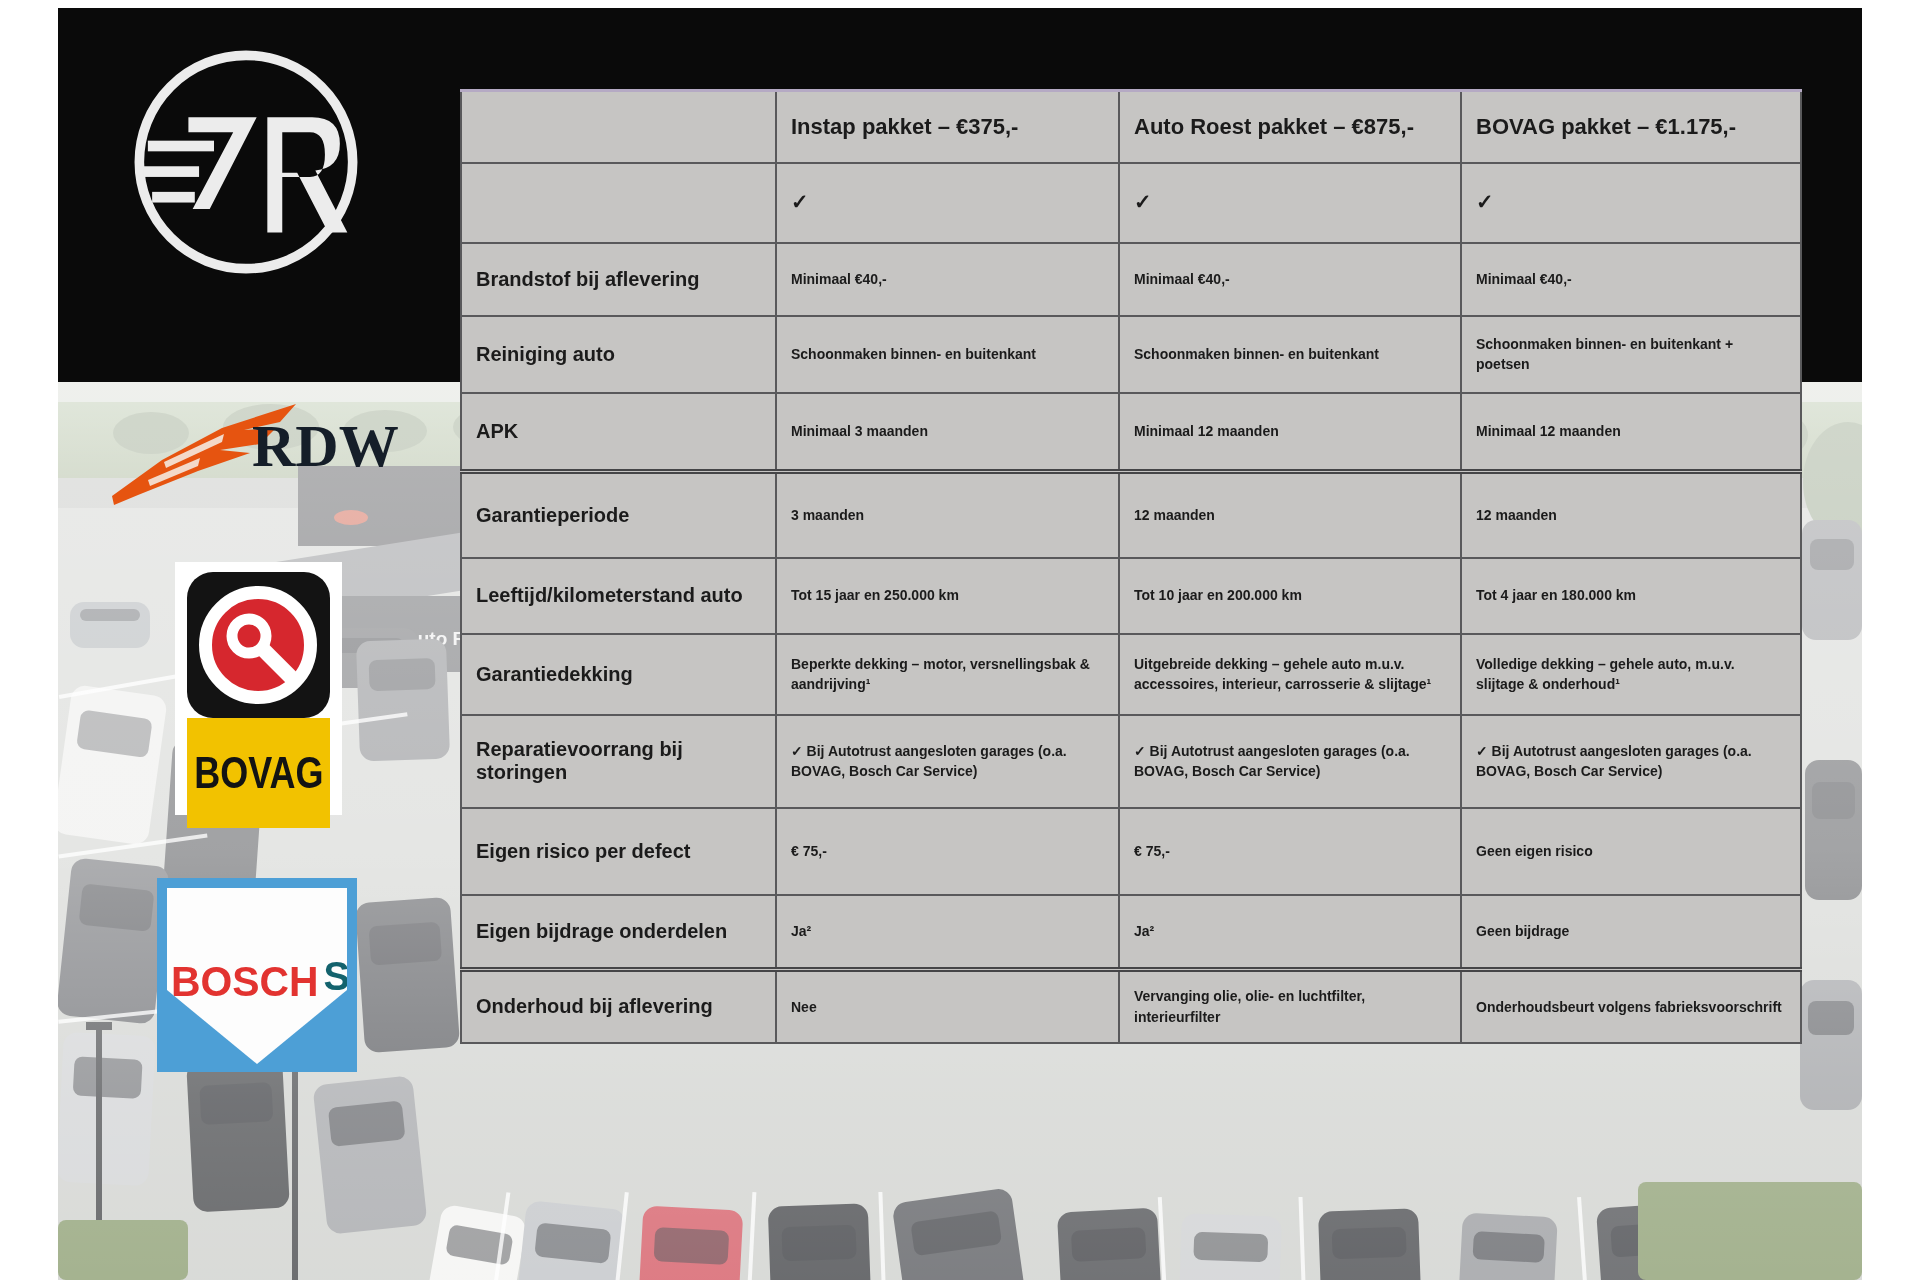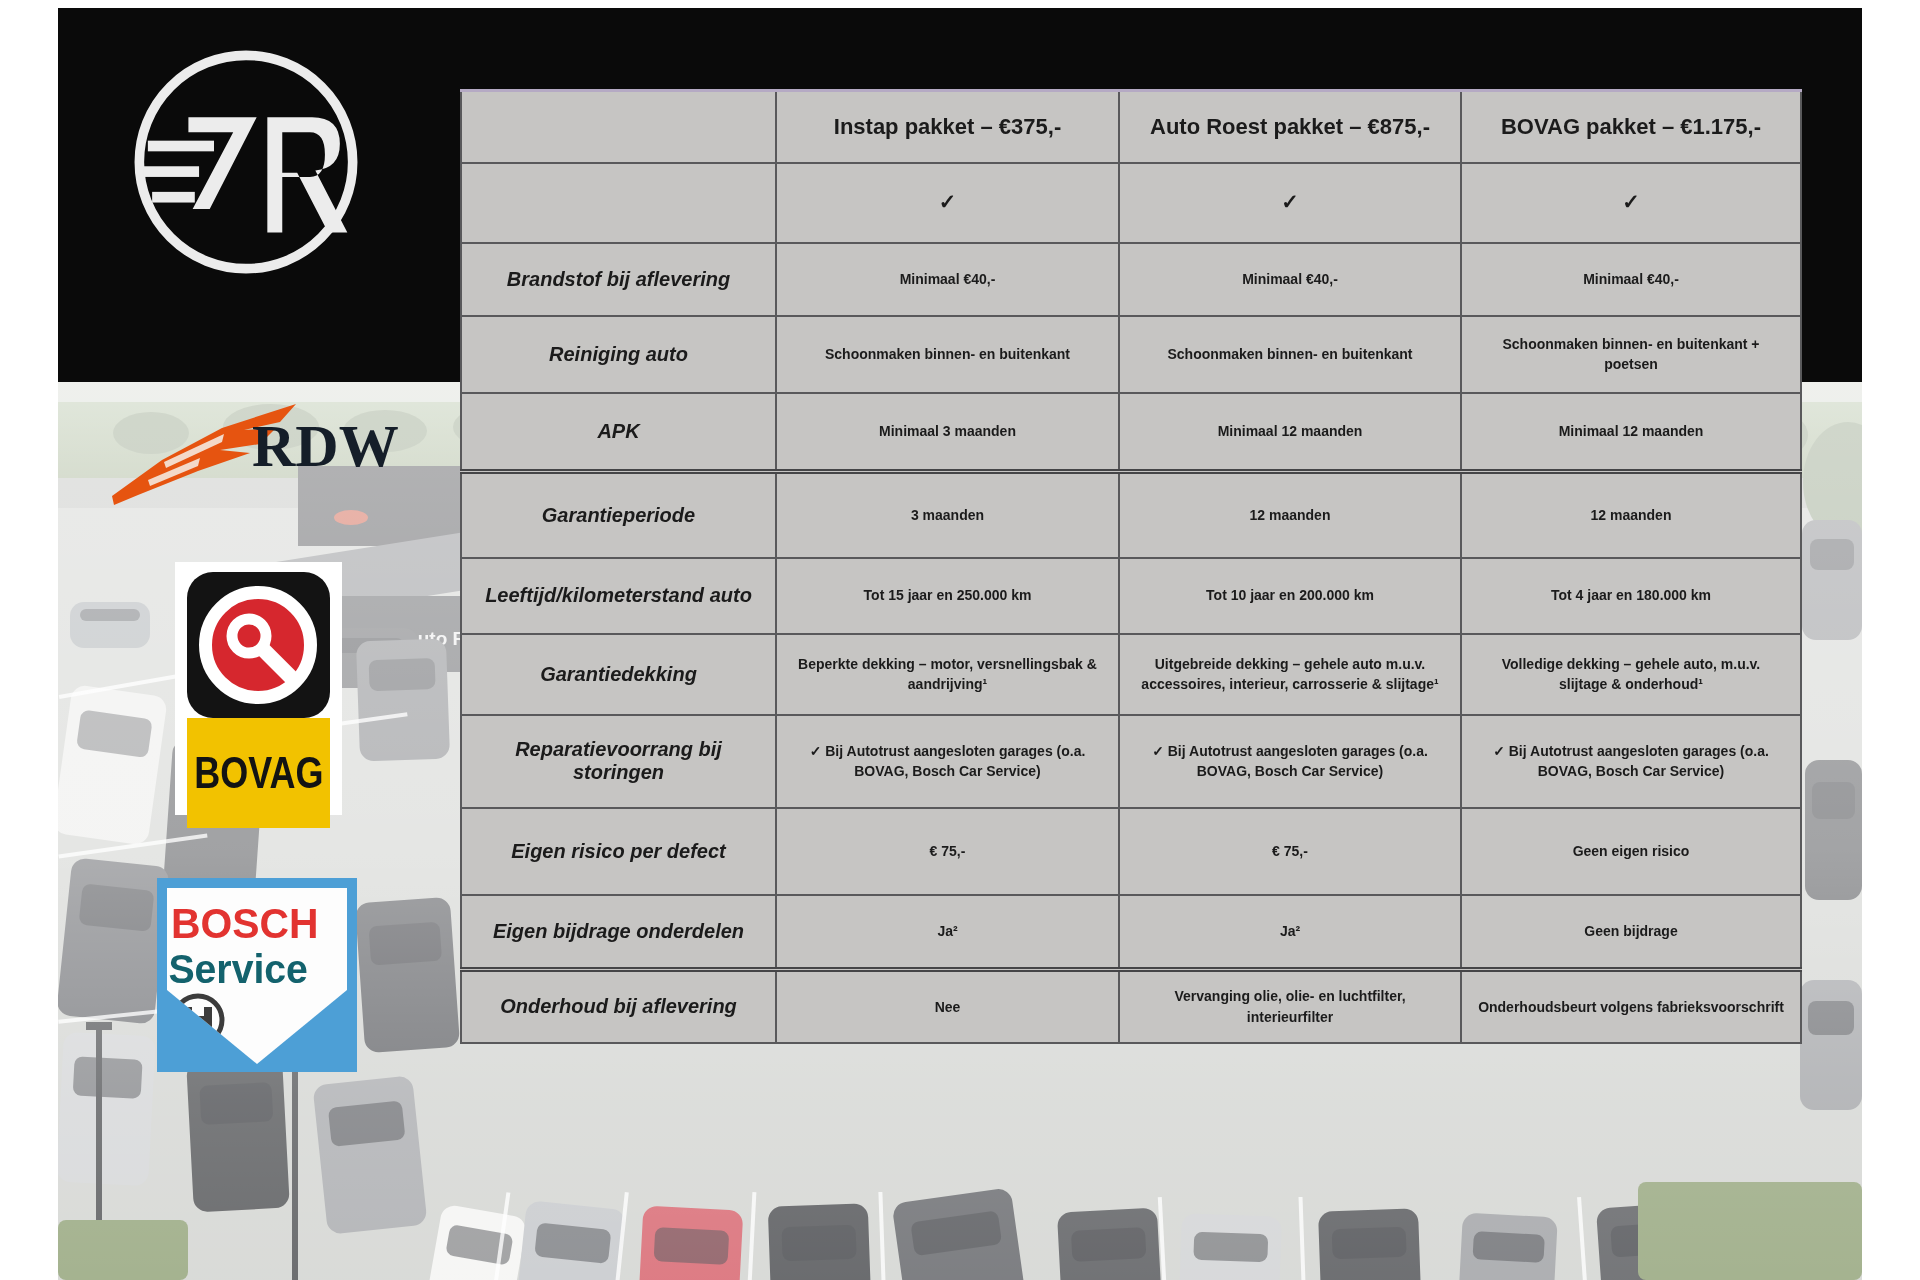--- a/index.html
+++ b/index.html
@@ -41,31 +41,31 @@
   #bovag-black{position:absolute;left:12px;top:10px;width:143px;height:146px;background:#131313;border-radius:26px;}
   #bovag-ring{position:absolute;left:24px;top:24px;width:92px;height:92px;border-radius:50%;
       border:13px solid #ffffff;background:#d6272e;}
   #bovag-key{position:absolute;left:24px;top:24px;width:118px;height:118px;}
   #bovag-yellow{position:absolute;left:12px;top:156px;width:143px;height:110px;background:#f2c200;
       display:flex;align-items:center;justify-content:center;}
   #bovag-word{font-size:45px;font-weight:700;color:#131313;transform:scaleX(.8);letter-spacing:0;}
   #bosch{position:absolute;left:157px;top:878px;width:200px;height:194px;background:#4d9fd6;}
   #bosch-shield{position:absolute;left:10px;top:10px;width:180px;height:176px;background:#fdfdfd;
       clip-path:polygon(0 0,100% 0,100% 58%,50% 100%,0 58%);
-      display:flex;flex-direction:column;align-items:flex-start;}
+      display:flex;flex-direction:row;align-items:center;}
   #bosch-word{margin-top:12px;font-size:43px;font-weight:700;color:#e23330;transform:scaleX(.95);line-height:1.1;}
   #bosch-service-word{font-size:40px;font-weight:700;color:#13626d;transform:scaleX(.98);line-height:1.1;}
 
   
   #pkg{position:absolute;left:460px;top:89px;width:1340px;border-collapse:collapse;table-layout:fixed;
        background:#c6c5c3;color:#1b1b1b;font-weight:700;}
-  #pkg th,#pkg td{border:2px solid #59595b;vertical-align:middle;text-align:center;padding:8px 14px;
+  #pkg th,#pkg td{border:2px solid #59595b;vertical-align:middle;text-align:left;padding:8px 14px;
        overflow:hidden;}
   #pkg thead th{border-top:3px solid #b5aac4;font-size:22px;}
-  #pkg td.lbl{font-size:20px;font-style:italic;}
+  #pkg td.lbl{font-size:20px;}
   #pkg td.val{font-size:14px;line-height:1.45;}
   #pkg tr.check td{font-size:21px;}
   #pkg tr.thick td{border-top:5px double #454547;}
 </style>
 </head>
 <body>
 
 <div id="page">
 
   <div id="black-band"></div>

